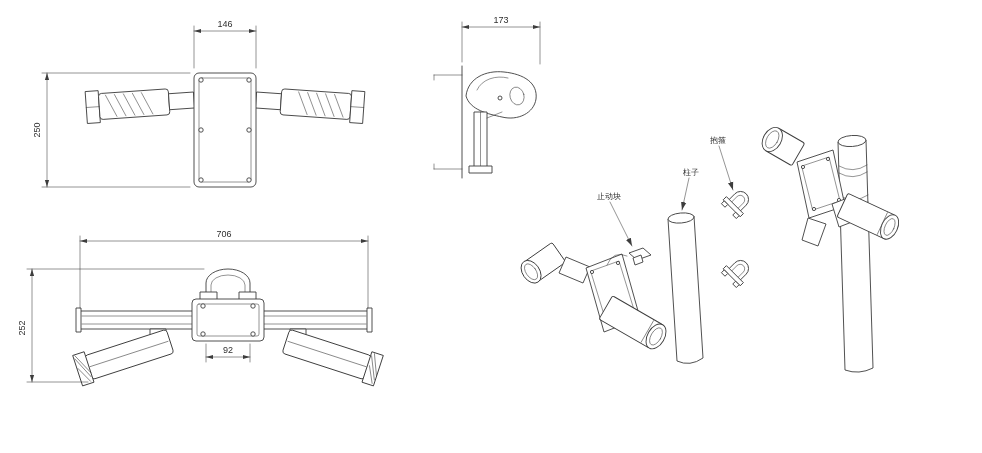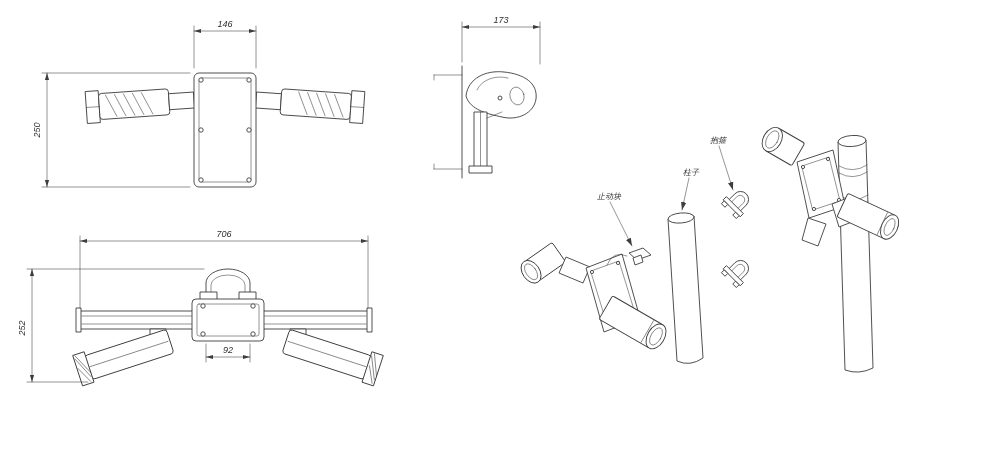--- a/index.html
+++ b/index.html
@@ -1,17 +1,17 @@
 <!DOCTYPE html>
 <html><head>
 <meta charset="utf-8">
 <style>
   html,body{margin:0;padding:0;background:#ffffff;}
   .stage{position:relative;width:982px;height:453px;background:#ffffff;overflow:hidden;
-         font-family:"Liberation Sans", sans-serif;font-style:italic;}
+         font-family:"Liberation Sans", sans-serif;}
   svg{position:absolute;left:0;top:0;}
   .ln{fill:none;stroke:#3d3d3d;stroke-width:0.9;stroke-linecap:round;stroke-linejoin:round;}
   .thin{stroke-width:0.55;}
   .wht{fill:#ffffff;stroke:#3d3d3d;stroke-width:0.9;stroke-linejoin:round;}
   .arr{fill:#3d3d3d;stroke:none;}
   text.dim{font-size:9px;fill:#2f2f2f;font-family:"Liberation Sans",sans-serif;}
   text.lbl{font-size:8px;fill:#2f2f2f;font-family:"Liberation Sans",sans-serif;}
 </style>
 </head>
 <body>

